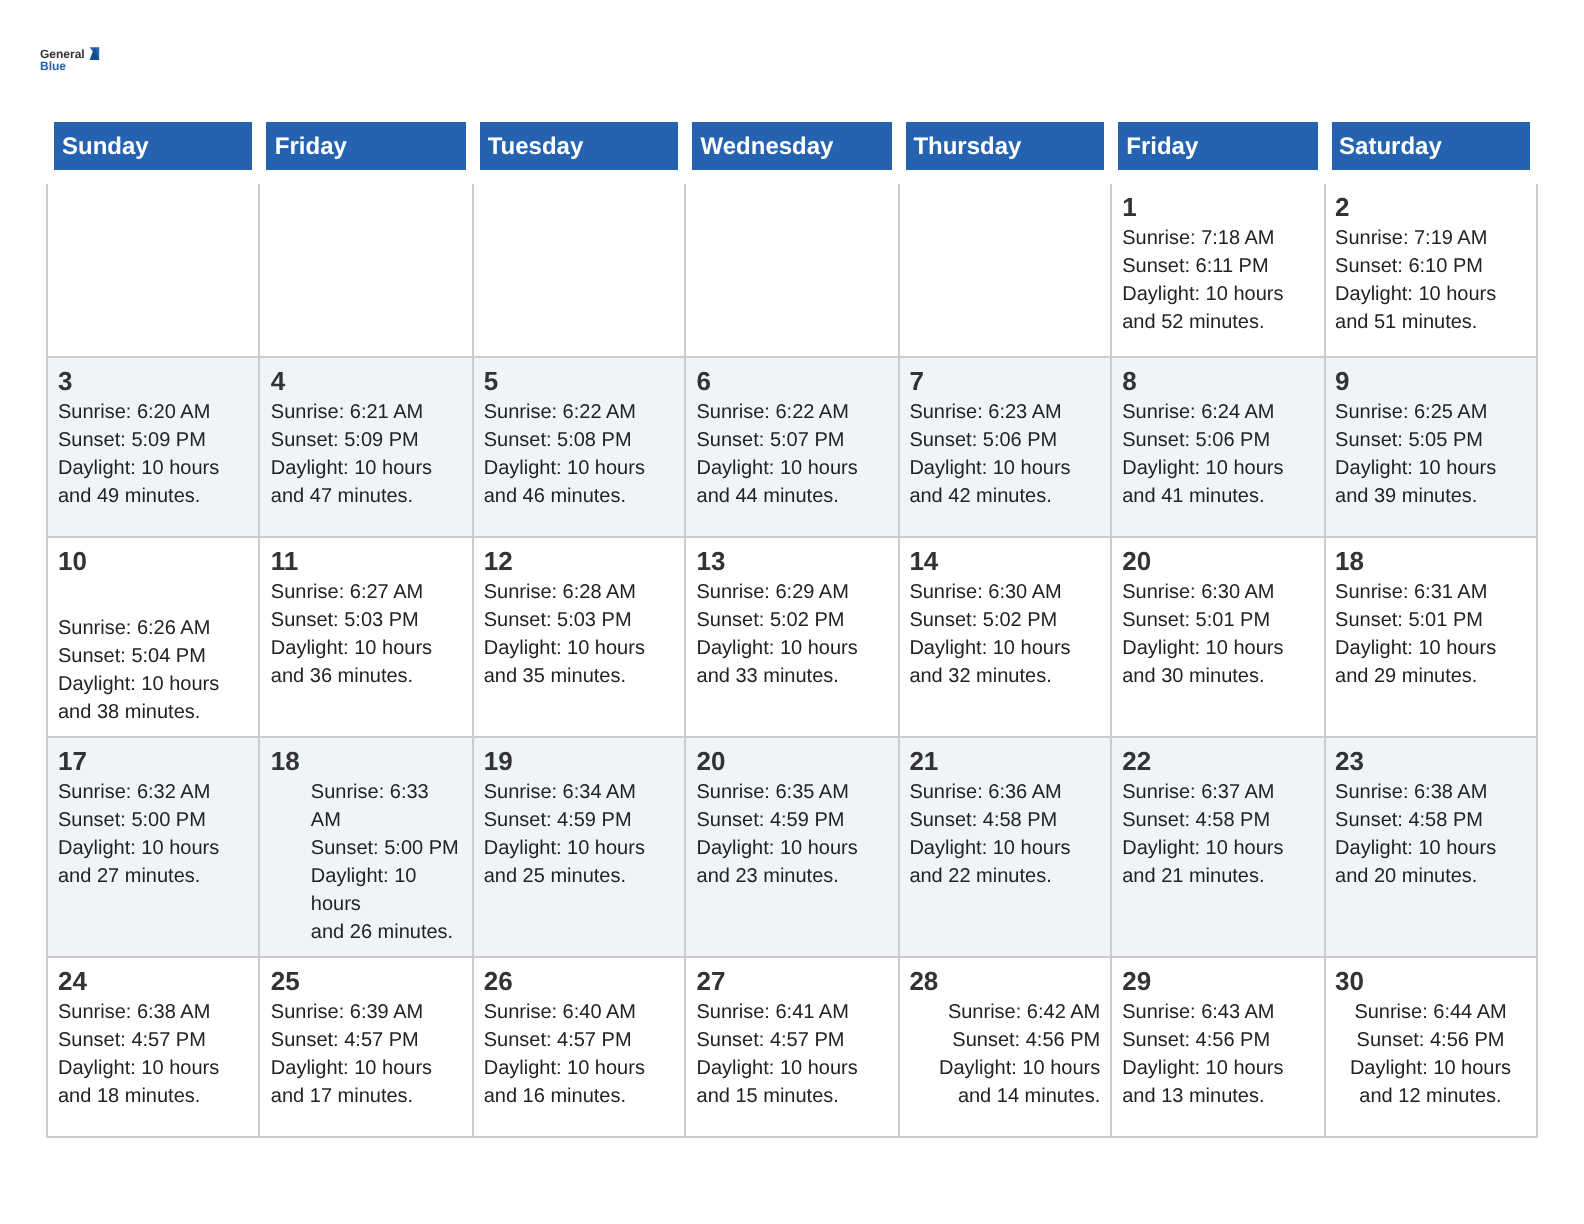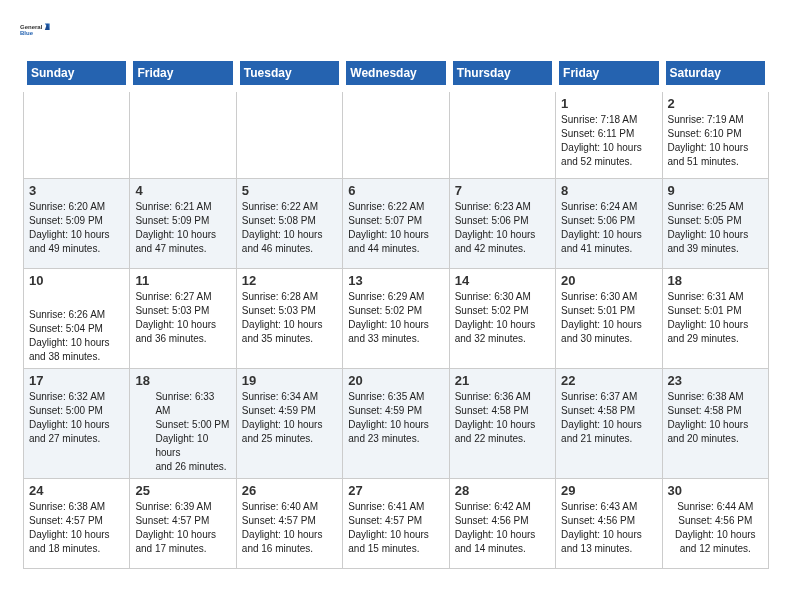--- a/index.html
+++ b/index.html
@@ -310,21 +310,21 @@
         </td>
         <td>
           <span class="day-num">27</span>
           <div class="cell-info" style="white-space: pre-line;">Sunrise: 6:41 AM
 Sunset: 4:57 PM
 Daylight: 10 hours
 and 15 minutes.</div>
         </td>
         <td>
           <span class="day-num">28</span>
-          <div class="cell-info" style="white-space: pre-line;">Sunrise: 6:42 AM
+          <div class="cell-info" style="white-space: pre-line; text-align: right;">Sunrise: 6:42 AM
 Sunset: 4:56 PM
 Daylight: 10 hours
 and 14 minutes.</div>
         </td>
         <td>
           <span class="day-num">29</span>
           <div class="cell-info" style="white-space: pre-line;">Sunrise: 6:43 AM
 Sunset: 4:56 PM
 Daylight: 10 hours
 and 13 minutes.</div>

